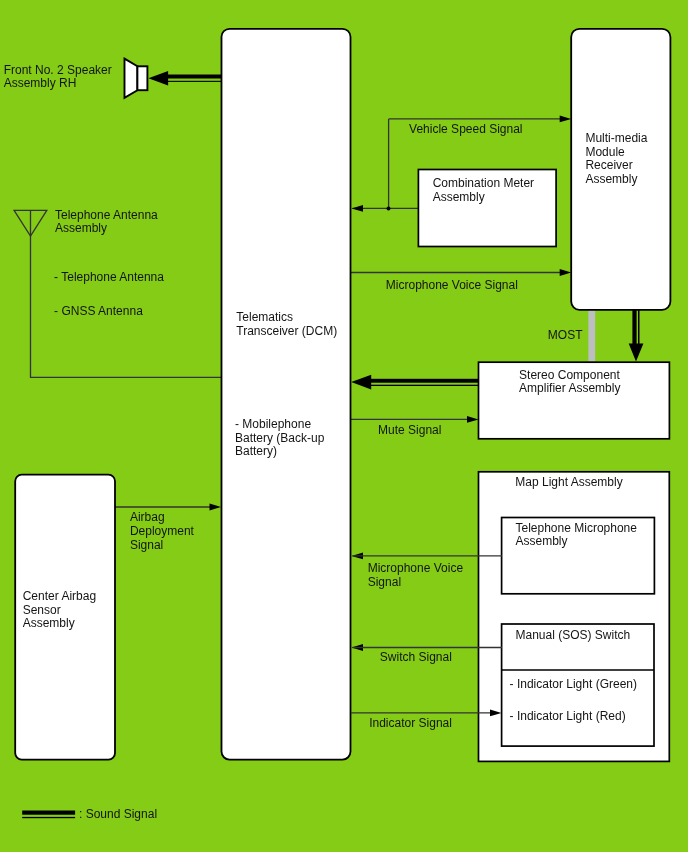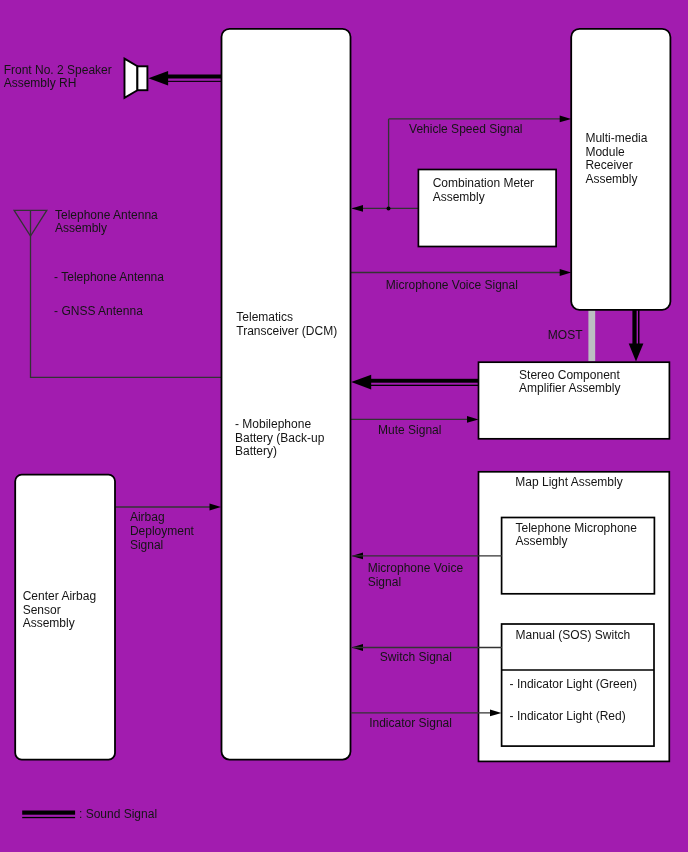--- a/index.html
+++ b/index.html
@@ -1,20 +1,20 @@
 <!DOCTYPE html>
 <html><head>
 <meta charset="utf-8">
 <title>Telematics System Block Diagram</title>
 <style>
   html,body{margin:0;padding:0;background:#ffffff;}
   body{width:688px;height:852px;overflow:hidden;
        font-family:"Liberation Sans",sans-serif;
        -webkit-font-smoothing:antialiased;}
-  #root{position:relative;width:688px;height:852px;background:#a21caf;}
+  #root{position:relative;width:688px;height:852px;background:#84cc16;}
   svg#diagram{display:block;position:absolute;left:0;top:0;}
   text{font-family:"Liberation Sans",sans-serif;font-size:12px;fill:#141414;
        dominant-baseline:alphabetic;
        -webkit-font-smoothing:antialiased;}
   .rbox{fill:#ffffff;stroke:#000000;stroke-width:1.8;}
   .sbox{fill:#ffffff;stroke:#000000;stroke-width:1.7;}
   .wire{stroke:#333333;stroke-width:1.3;fill:none;}
   .ahead{fill:#000000;}
   .snd{fill:#000000;}
   .spk{fill:#ffffff;stroke:#000000;stroke-width:1.9;stroke-linejoin:miter;}

